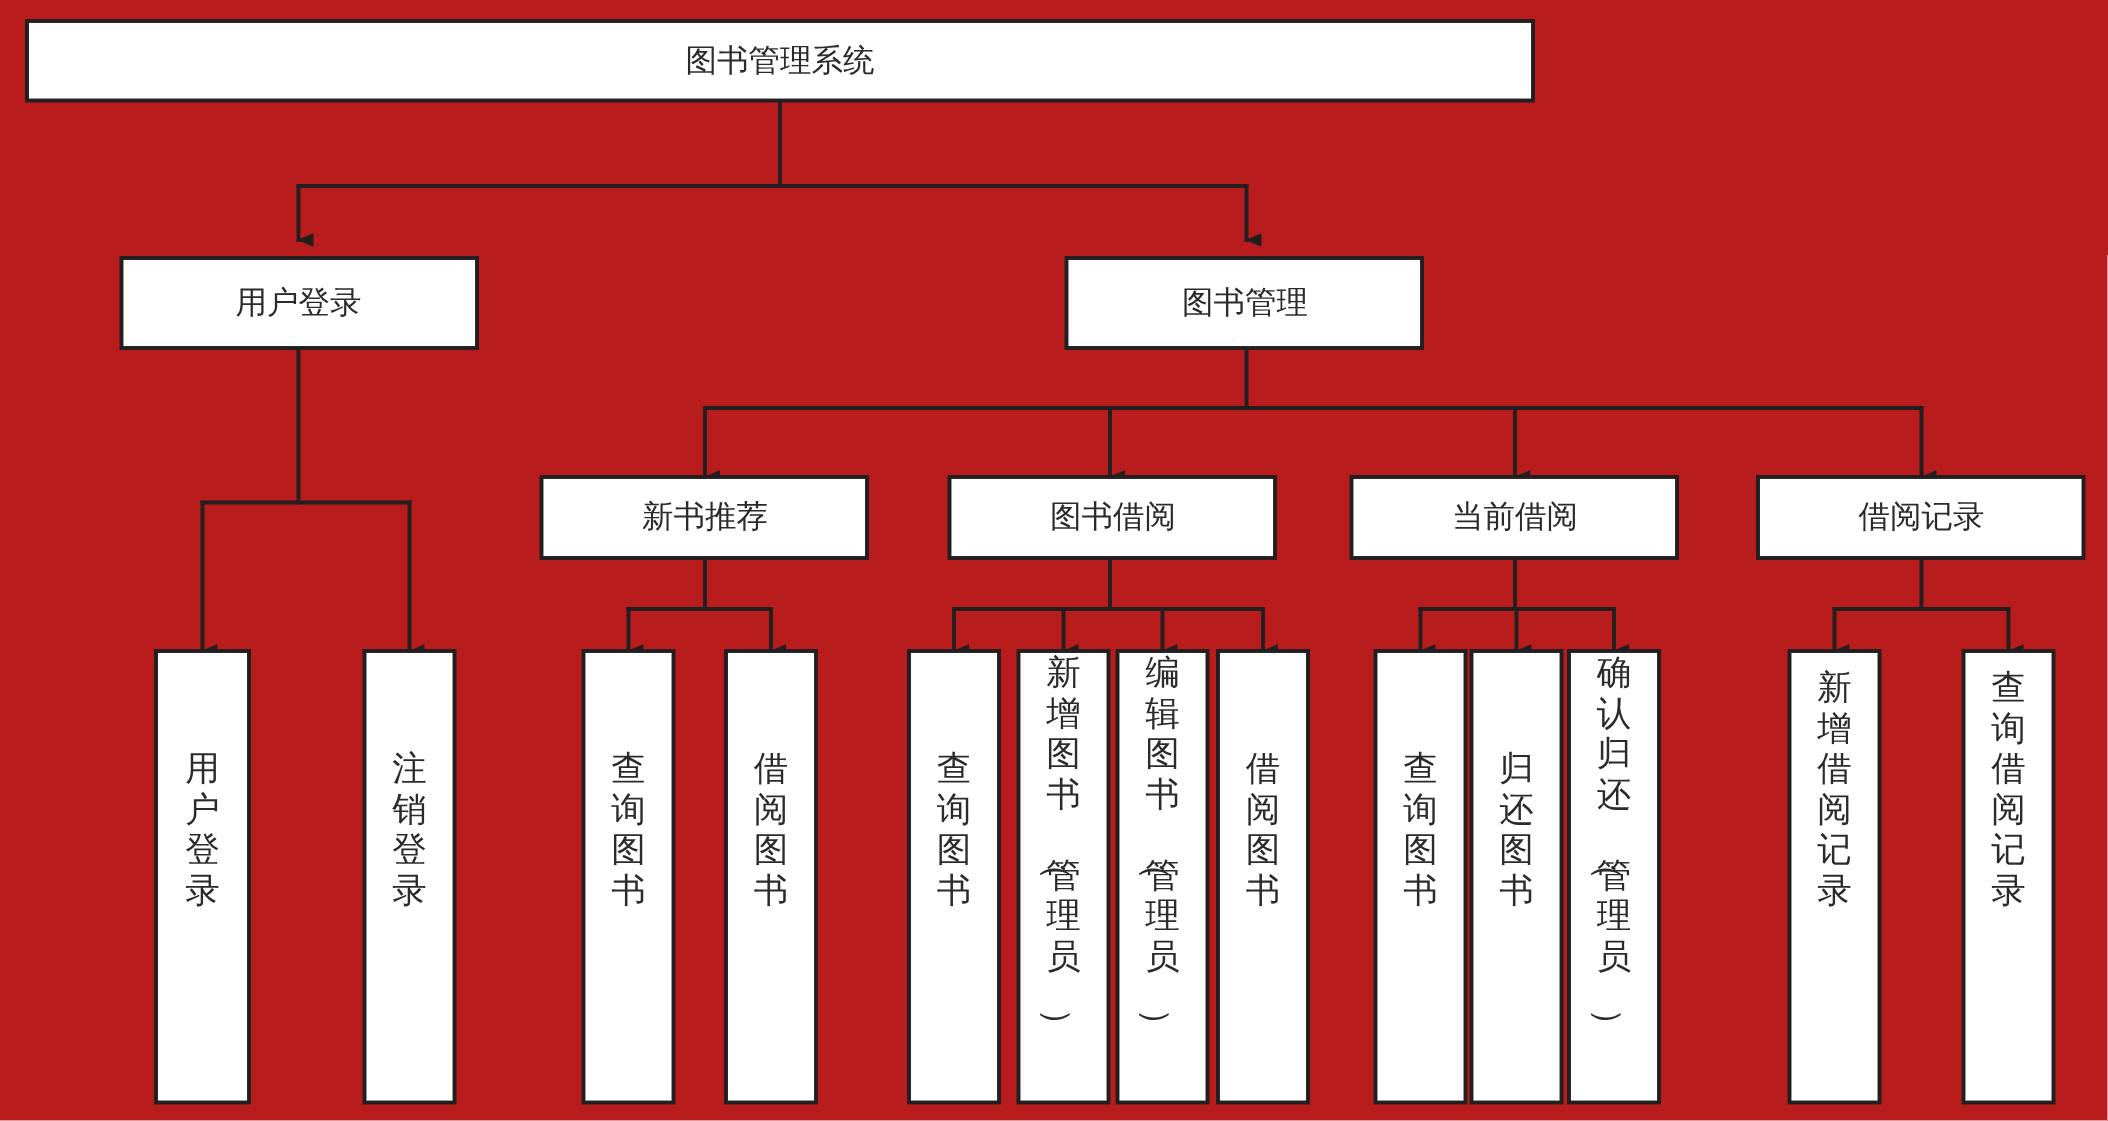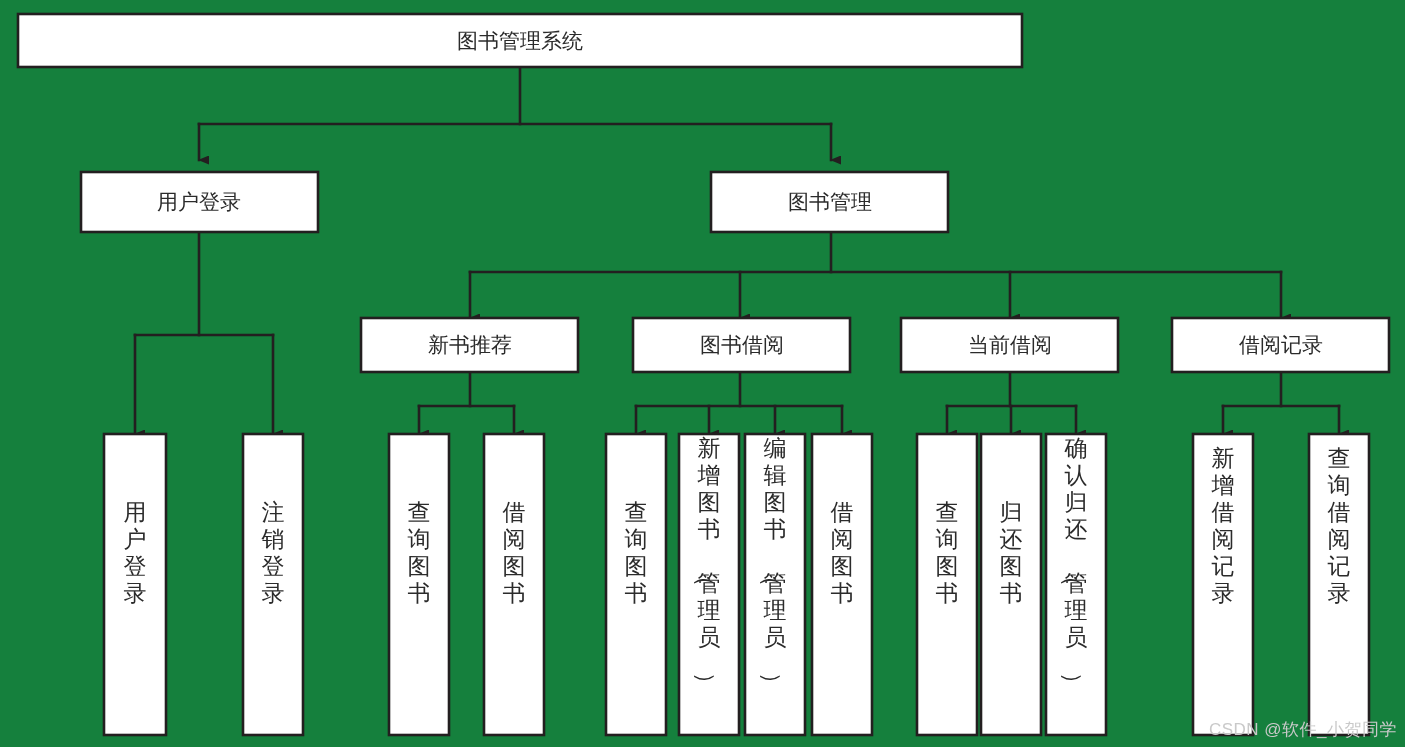--- a/index.html
+++ b/index.html
@@ -10,21 +10,21 @@
   body {
     width: 1405px;
     height: 747px;
     font-family: "Liberation Sans", "DejaVu Sans", sans-serif;
     overflow: hidden;
   }
   #diagram-root {
     position: relative;
     width: 1405px;
     height: 747px;
-    background: #15803d;
+    background: #b91c1c;
   }
   svg#flow-svg {
     position: absolute;
     left: 0;
     top: 0;
     width: 1405px;
     height: 747px;
   }
   .node-box {
     fill: #ffffff;
@@ -203,14 +203,13 @@
     <g>
       <rect class="node-box" x="1193" y="434" width="60" height="301"></rect>
       <text class="node-label-v leaf-text" x="1223" y="466"><tspan x="1223" dy="0">新</tspan><tspan x="1223" dy="27">增</tspan><tspan x="1223" dy="27">借</tspan><tspan x="1223" dy="27">阅</tspan><tspan x="1223" dy="27">记</tspan><tspan x="1223" dy="27">录</tspan></text>
     </g>
     <g>
       <rect class="node-box" x="1309" y="434" width="60" height="301"></rect>
       <text class="node-label-v leaf-text" x="1339" y="466"><tspan x="1339" dy="0">查</tspan><tspan x="1339" dy="27">询</tspan><tspan x="1339" dy="27">借</tspan><tspan x="1339" dy="27">阅</tspan><tspan x="1339" dy="27">记</tspan><tspan x="1339" dy="27">录</tspan></text>
     </g>
   </svg>
 
-  <div class="watermark">CSDN @软件_小贺同学</div>
 </div>
 
 </body></html>

